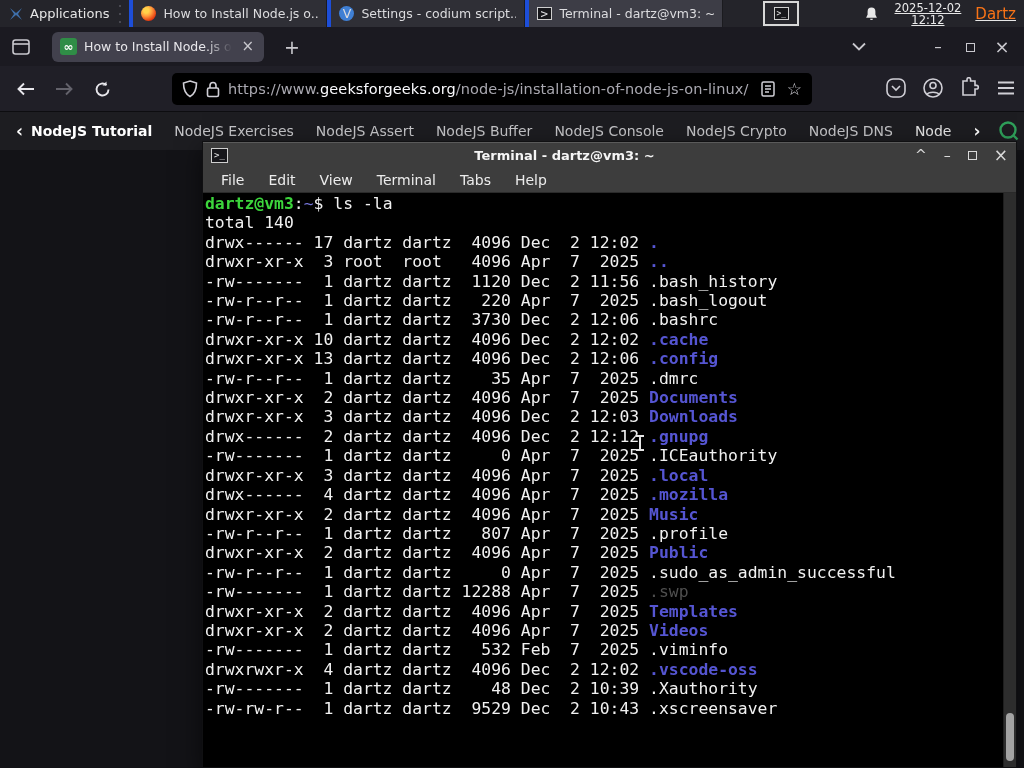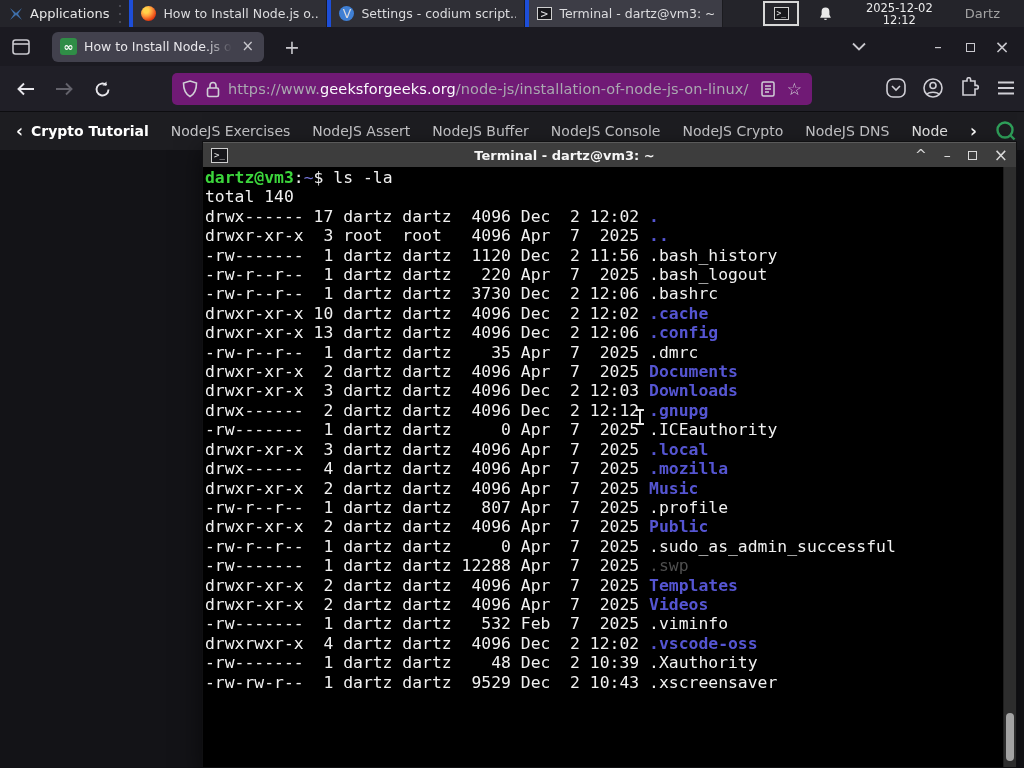--- a/index.html
+++ b/index.html
@@ -19,45 +19,45 @@
   .win-btn span { white-space:nowrap; overflow:hidden; font-size:12.5px; color:#dcdcdf; }
   .ff-ball { width:15px; height:15px; border-radius:50%; flex:none;
              background:radial-gradient(circle at 35% 30%, #ffd24a 0 18%, #ff9a3c 40%, #e3350d 75%, #b5179e 100%); }
   .vsc-ball { width:15px; height:15px; border-radius:50%; flex:none; background:#3f7fd4;
               display:flex; align-items:center; justify-content:center; color:#fff; font-size:9px; }
   .term-glyph { width:15px; height:13px; border:1px solid #cfcfcf; background:#17171b; color:#e8e8e8;
                 font-family:"DejaVu Sans Mono", monospace; font-size:8px; line-height:11px; text-align:left;
                 padding-left:2px; flex:none; }
   .tray-term { position:absolute; left:763; top:1px; left:763px; width:36px; height:25px; border:2px solid #d8d8d8;
                background:#26262c; display:flex; align-items:center; justify-content:center; }
-  .panel-right { margin-left:auto; display:flex; align-items:center; gap:32px; padding-right:22px; }
+  .panel-right { margin-left:auto; display:flex; align-items:center; gap:14px; padding-right:6px;text-decoration:underline; }
   .bell-svg { width:17px; height:17px; }
   .clock { text-align:center; font-size:11.5px; line-height:12px; color:#ececec; }
-  .user-label { font-size:13px; color:#a3a3a3; padding-right:2px; }
+  .user-label { font-size:15px; color:#f97316; padding-right:2px; }
 
   
   .browser { position:absolute; left:0; top:27px; width:1024px; height:741px; display:flex; flex-direction:column; }
   .tabbar { height:39px; background:#1b1a21; display:flex; align-items:center; padding:0 6px; }
   .ffview { width:30px; height:28px; display:flex; align-items:center; justify-content:center; border-radius:4px; }
   .tab { display:flex; align-items:center; gap:7px; width:212px; height:30px; margin-left:16px; padding:0 8px;
          background:#42414d; border-radius:6px; }
   .favicon { width:17px; height:17px; border-radius:3px; background:#2f8d46; color:#fff; font-size:12px; font-weight:bold;
              display:flex; align-items:center; justify-content:center; flex:none; }
   .tab-title { flex:1; color:#e7e6ea; font-size:12.5px; white-space:nowrap; overflow:hidden;
                -webkit-mask-image:linear-gradient(90deg,#000 82%,transparent); mask-image:linear-gradient(90deg,#000 82%,transparent); }
   .tab-close { color:#c9c8ce; font-size:15px; line-height:15px; padding:0 2px; }
   .newtab { color:#c9c8ce; font-size:19px; margin-left:14px; padding:0 6px; }
   .tab-right { margin-left:auto; display:flex; align-items:center; gap:0; }
   .alltabs { padding:0 10px; margin-right:46px; }
   .wc { color:#c9c8ce; font-size:15px; width:32px; text-align:center; }
   .wc-box { width:9px; height:9px; border:1.5px solid #c9c8ce; display:inline-block; }
 
   .toolbar { height:46px; background:#201f27; position:relative; border-bottom:1px solid #0d0d10; }
   .nav-ico { position:absolute; top:11px; width:24px; height:24px; display:flex; align-items:center; justify-content:center; }
-  .urlbar { position:absolute; left:172px; right:212px; top:7px; height:32px; background:#701a75; border-radius:5px;
+  .urlbar { position:absolute; left:172px; right:212px; top:7px; height:32px; background:#000000; border-radius:5px;
             display:flex; align-items:center; padding:0 10px; gap:8px; }
   .url-text { flex:1; font-size:14.5px; white-space:nowrap; overflow:hidden; letter-spacing:0.1px; }
   .url-dim { color:#a9a8b0; } .url-host { color:#fbfbfe; }
   .url-right { display:flex; align-items:center; gap:12px; }
   .star { color:#d0cfd6; font-size:17px; }
   .tb-right { position:absolute; right:8px; top:11px; display:flex; gap:15px; align-items:center; }
 
   
   .sitenav { height:38px; background:#1d1d21; display:flex; align-items:center; gap:22px; padding:0 16px;
              color:#c6c6c9; font-size:14px; white-space:nowrap; }
@@ -228,21 +228,21 @@
         </svg>
         <svg width="20" height="16" viewBox="0 0 20 16" fill="none" stroke="#d0cfd6" stroke-width="1.8">
           <path d="M2 2.5 L18 2.5 M2 8 L18 8 M2 13.5 L18 13.5"></path>
         </svg>
       </div>
     </div>
 
     <div class="sitenav">
       <span class="sn-first">
         <span class="chev">‹</span>
-        <span>Crypto Tutorial</span>
+        <span>NodeJS Tutorial</span>
       </span>
       <span class="sn-link">NodeJS Exercises</span>
       <span class="sn-link">NodeJS Assert</span>
       <span class="sn-link">NodeJS Buffer</span>
       <span class="sn-link">NodeJS Console</span>
       <span class="sn-link">NodeJS Crypto</span>
       <span class="sn-link">NodeJS DNS</span>
       <span class="sn-link" style="color:#e5e5e5;">Node</span>
       <span class="sn-right">
         <span class="chev">›</span>
@@ -262,20 +262,28 @@
       <span class="term-glyph" style="width:17px;height:15px;font-size:9px;line-height:13px;">&gt;_</span>
       <span class="t-title">Terminal - dartz@vm3: ~</span>
       <span class="t-controls">
         <span class="c">^</span>
         <span class="c">–</span>
         <span class="c"><span class="t-box"></span></span>
         <span class="c" style="font-size:17px;">×</span>
       </span>
     </div>
 
+    <div class="t-menubar">
+      <span>File</span>
+      <span>Edit</span>
+      <span>View</span>
+      <span>Terminal</span>
+      <span>Tabs</span>
+      <span>Help</span>
+    </div>
 
     <div class="t-body">
       <div>
           <div class="tl"><span class="c-green">dartz@vm3</span><span class="c-fg">:</span><span class="c-tilde">~</span><span class="c-fg">$ ls -la</span></div>
           <div class="tl"><span class="c-fg">total 140</span></div>
           <div class="tl"><span class="c-fg">drwx------ 17 dartz dartz  4096 Dec  2 12:02 </span><span class="c-blue">.</span></div>
           <div class="tl"><span class="c-fg">drwxr-xr-x  3 root  root   4096 Apr  7  2025 </span><span class="c-blue">..</span></div>
           <div class="tl"><span class="c-fg">-rw-------  1 dartz dartz  1120 Dec  2 11:56 .bash_history</span></div>
           <div class="tl"><span class="c-fg">-rw-r--r--  1 dartz dartz   220 Apr  7  2025 .bash_logout</span></div>
           <div class="tl"><span class="c-fg">-rw-r--r--  1 dartz dartz  3730 Dec  2 12:06 .bashrc</span></div>

